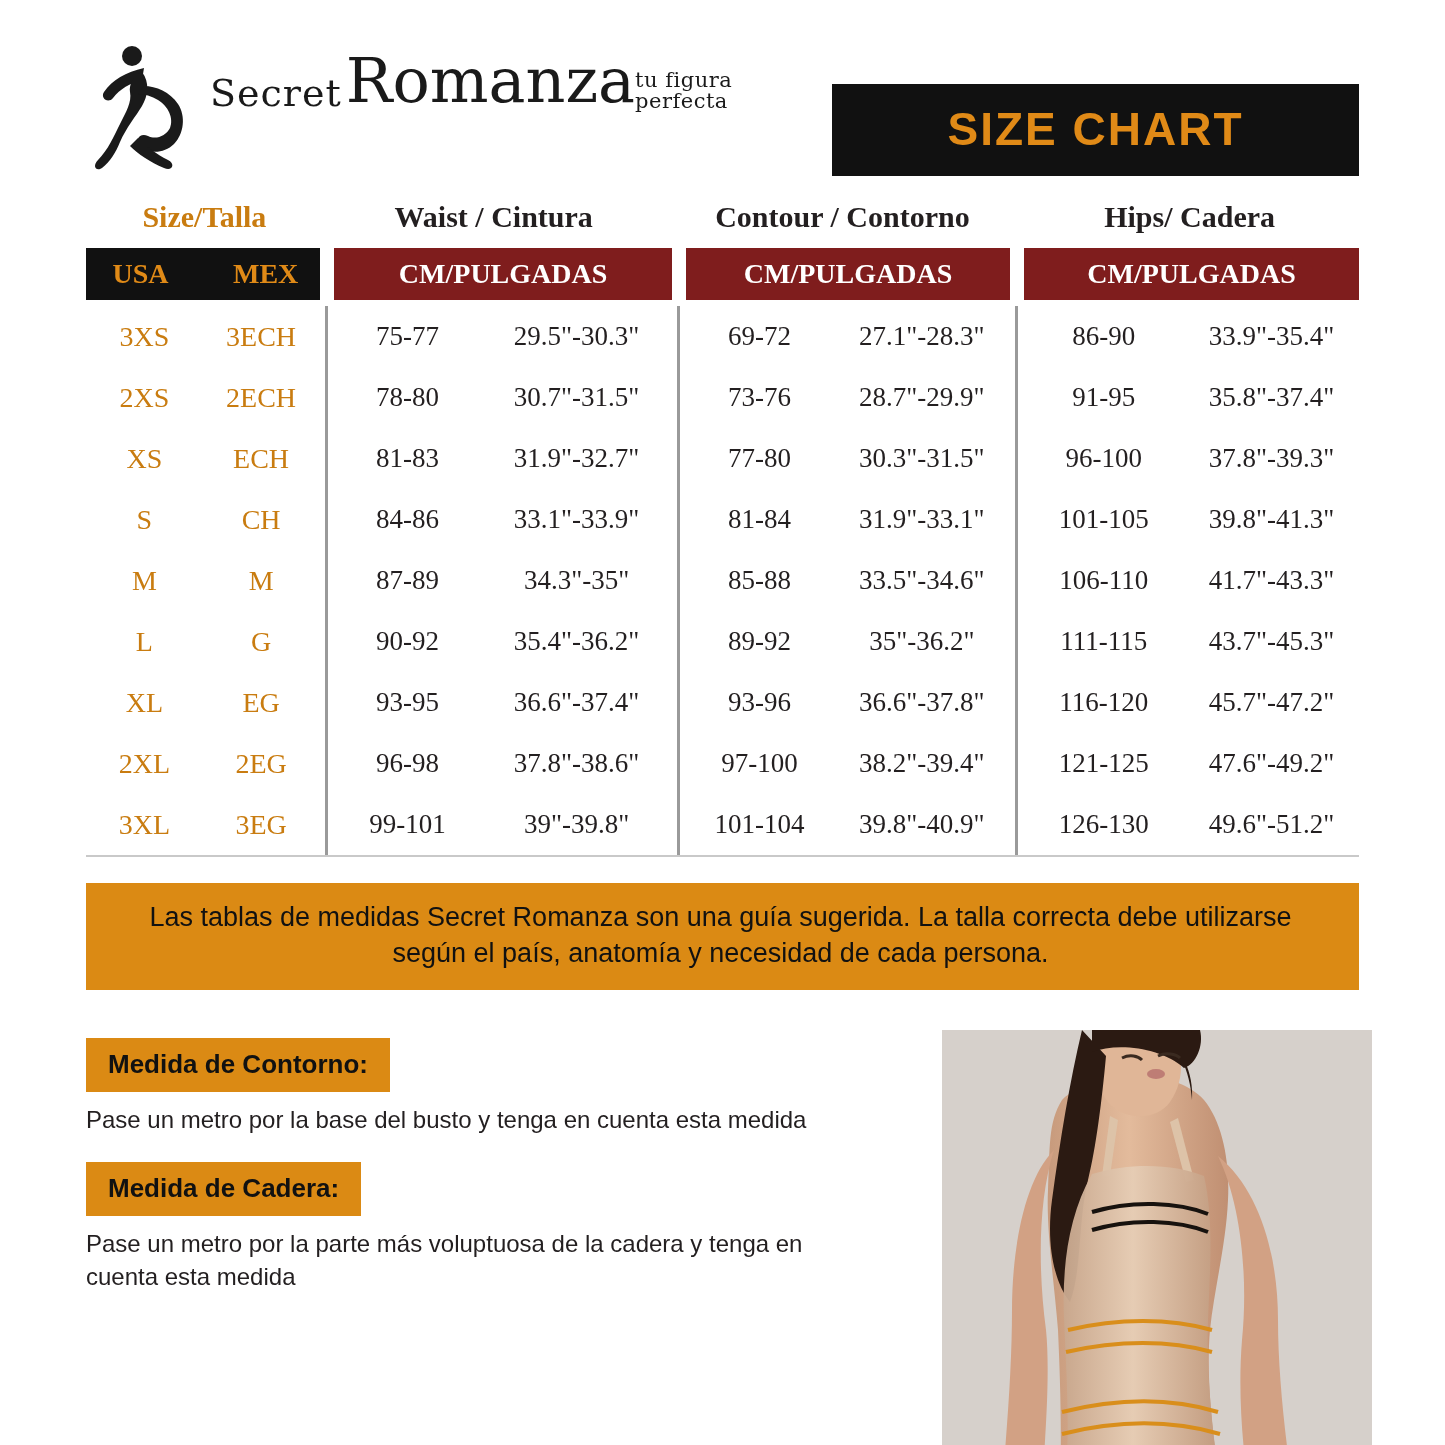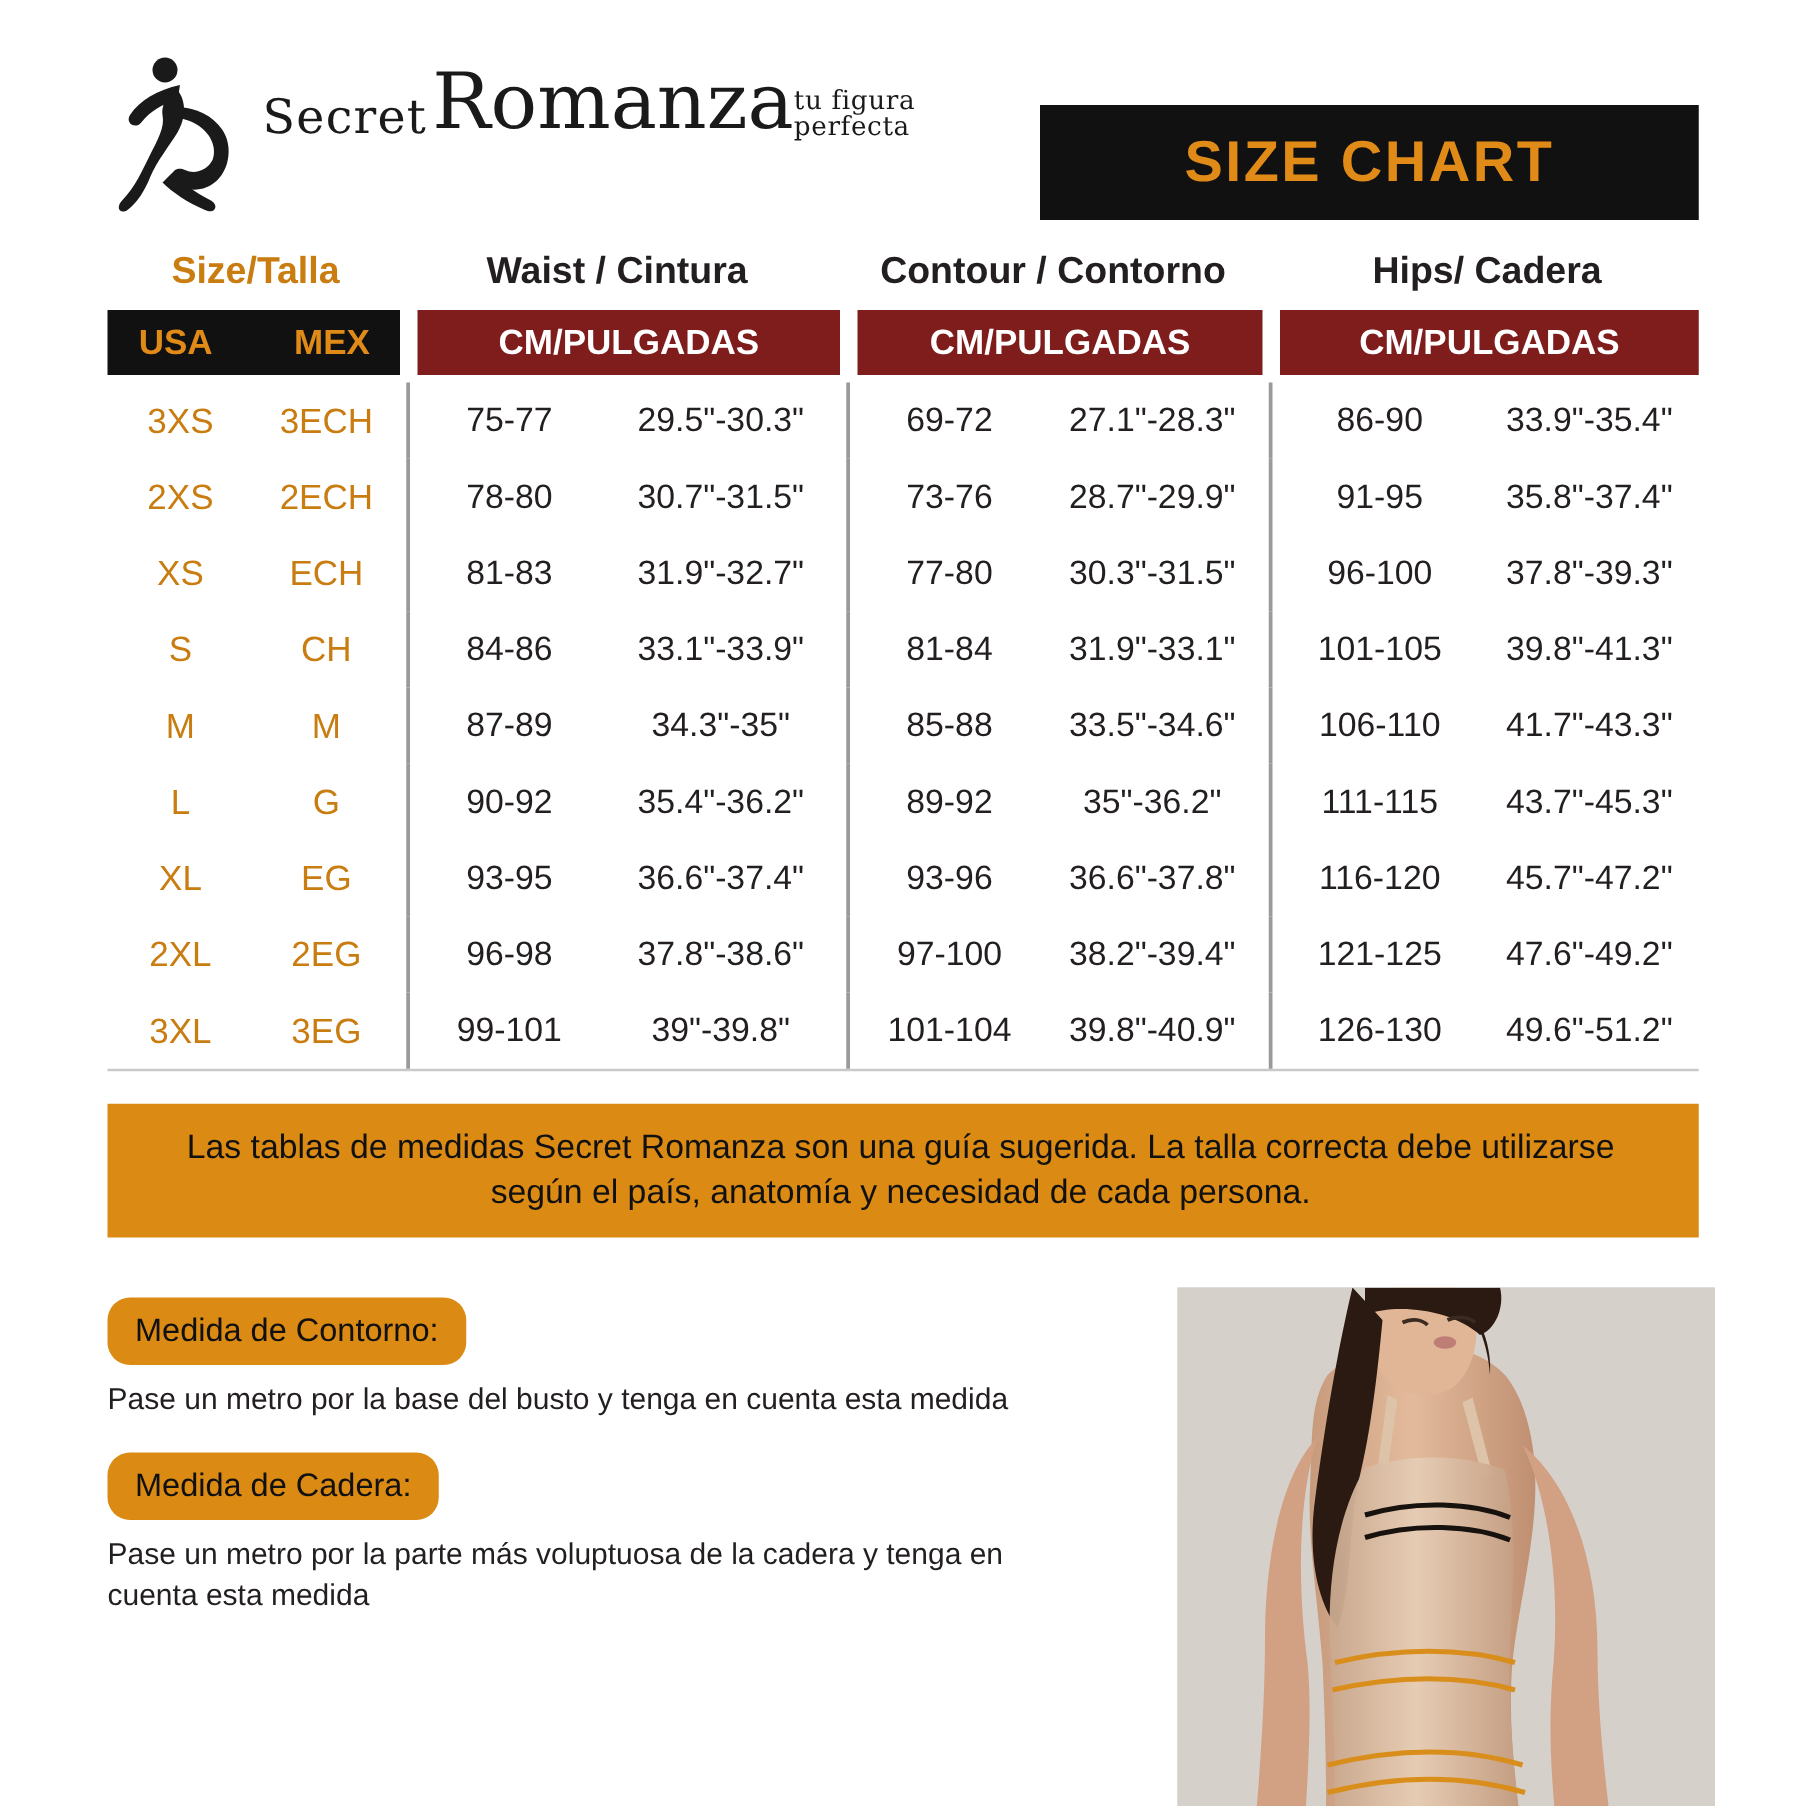--- a/index.html
+++ b/index.html
@@ -66,20 +66,21 @@
     padding: 18px 60px 20px 60px;
     margin-top: 56px;
     width: 527px;
     text-align: center;
   }
 
   
   .table-area {
     padding: 0 86px;
     position: relative;
+    font-family: Liberation Serif, serif;
   }
   .group-head-row {
     display: flex;
     align-items: flex-end;
     height: 54px;
   }
   .gh {
     font-size: 30px;
     font-weight: bold;
     text-align: center;
@@ -183,23 +184,22 @@
     margin-top: 26px;
     padding-left: 86px;
   }
   .instructions { width: 840px; padding-top: 22px; }
   .inst-block { margin-bottom: 26px; }
   .inst-title {
     display: inline-block;
     background: #DB8A14;
     color: #111111;
     font-size: 26px;
-    font-weight: normal;
+    font-weight: bold;
     padding: 11px 22px 12px 22px;
-    border-radius: 18px;
   }
   .inst-body {
     font-size: 24px;
     line-height: 1.35;
     margin-top: 12px;
     color: #231f20;
     max-width: 760px;
   }
 
   .photo {

